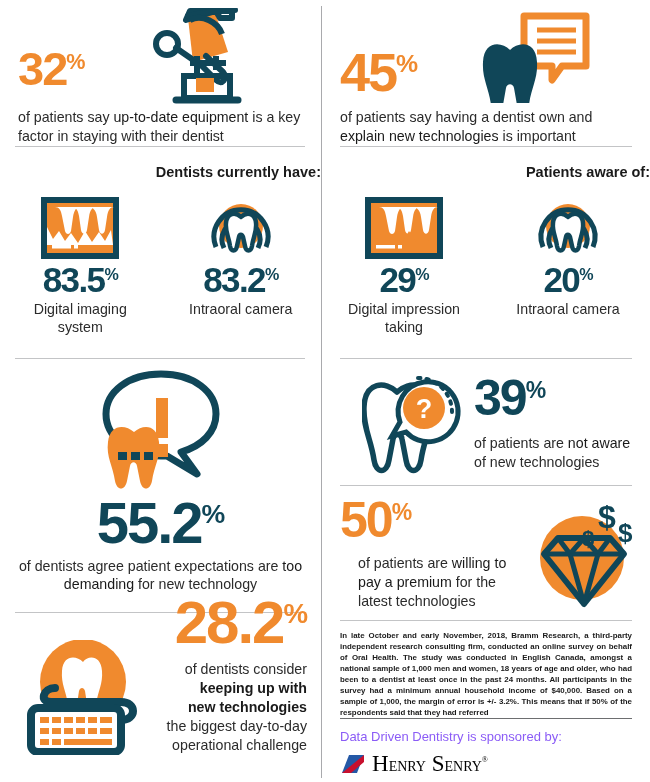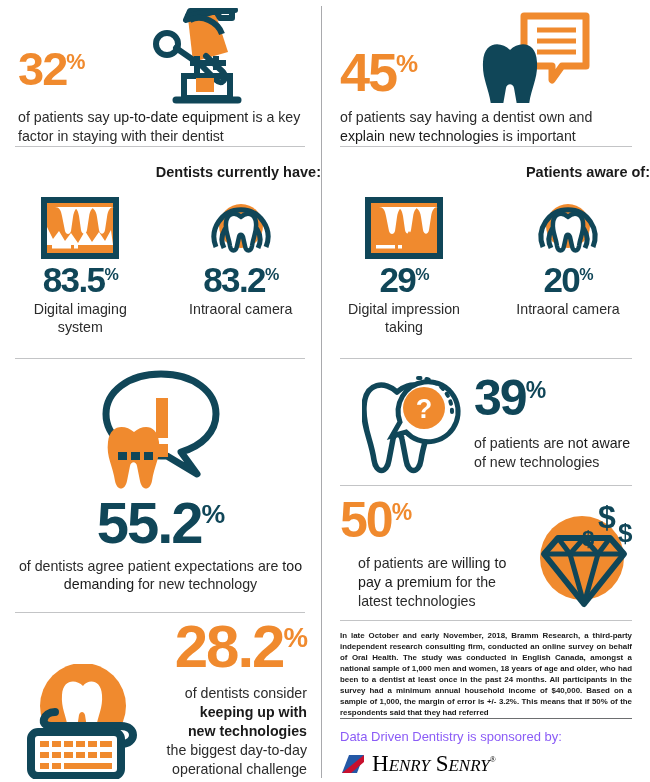--- a/index.html
+++ b/index.html
@@ -53,21 +53,21 @@
   }
   .sponsor{font-size:13px;color:#8b5cf6;}
 
   
   .hs-logo{display:flex;align-items:center;gap:6px;}
   .hs-mark{width:26px;height:20px;position:relative;overflow:hidden;}
   .hs-word{
     font-family:"Liberation Serif", serif;
     font-size:23px;color:#000;letter-spacing:0px;white-space:nowrap;
   }
-  .hs-word .sm{font-size:17px;font-style:italic;}
+  .hs-word .sm{font-size:14px;}
   .hs-reg{font-size:8px;vertical-align:super;}
   svg{display:block;}
 </style>
 </head>
 <body>
 
 <div class="page">
 
   <div class="vdivider"></div>
 
@@ -142,21 +142,21 @@
           <rect x="43" y="82" width="9" height="8" fill="#104658"></rect>
         </svg>
       </div>
       <div class="big-num navy" style="text-align:center;font-size:58px;margin-top:4px;"><span>55.2</span><span class="pct">%</span></div>
       <div class="body-txt" style="text-align:center;margin-top:10px;padding:0 14px;">
         <span>of dentists agree patient expectations are </span><b>too demanding</b><span> for new technology</span>
       </div>
     </div>
     <div class="hr" style="position:absolute;left:15px;top:612px;width:290px;"></div>
 
-    <div class="block" style="left:0;top:622px;width:321px;height:160px;">
+    <div class="block" style="left:0;top:598px;width:321px;height:160px;">
       <div style="position:absolute;left:25px;top:42px;">
         <svg width="130" height="115" viewBox="0 0 130 115">
           <circle cx="58" cy="42" r="43" fill="#F08A2E"></circle>
           <path d="M58 22 c-7 -7 -20 -7 -21 9 c-1 13 4 20 6 33 c1 8 8 8 9 0 l2 -13 c1 -4 5 -4 6 0 l2 13 c1 8 8 8 9 0 c2 -13 7 -20 6 -33 c-1 -16 -14 -16 -19 -9 Z" fill="#fff"></path>
           <path d="M30 48 C18 48 14 62 26 62 L96 62 C112 62 112 80 96 80" fill="none" stroke="#104658" stroke-width="8" stroke-linecap="round"></path>
           <rect x="6" y="68" width="90" height="44" rx="7" fill="#fff" stroke="#104658" stroke-width="8"></rect>
           <g fill="#F08A2E">
             <rect x="15" y="77" width="9" height="6"></rect>
               <rect x="27" y="77" width="9" height="6"></rect>
             <rect x="39" y="77" width="9" height="6"></rect>

